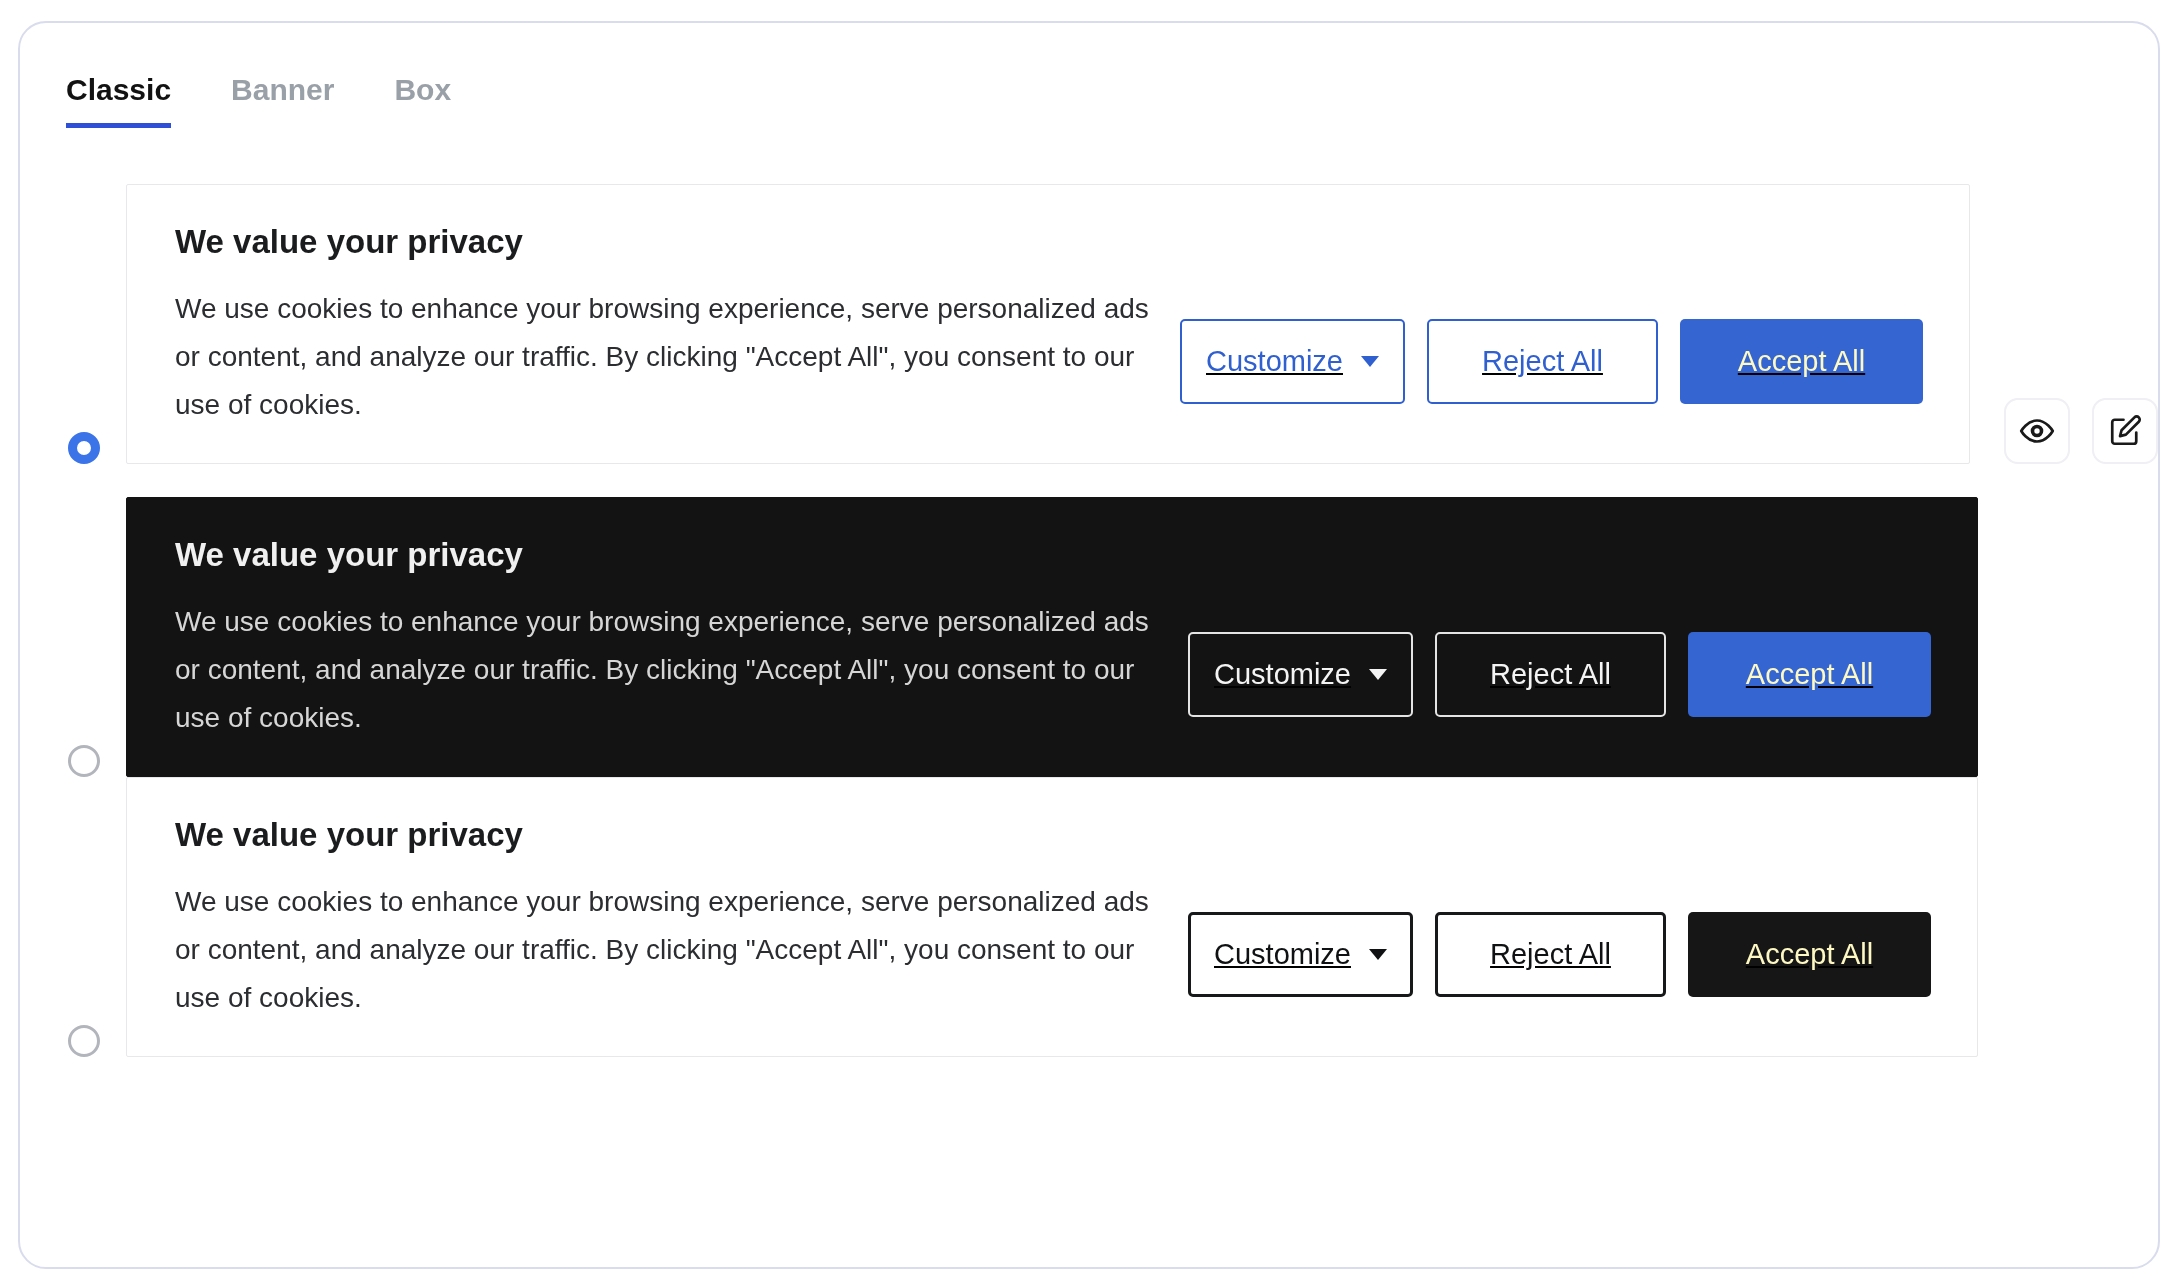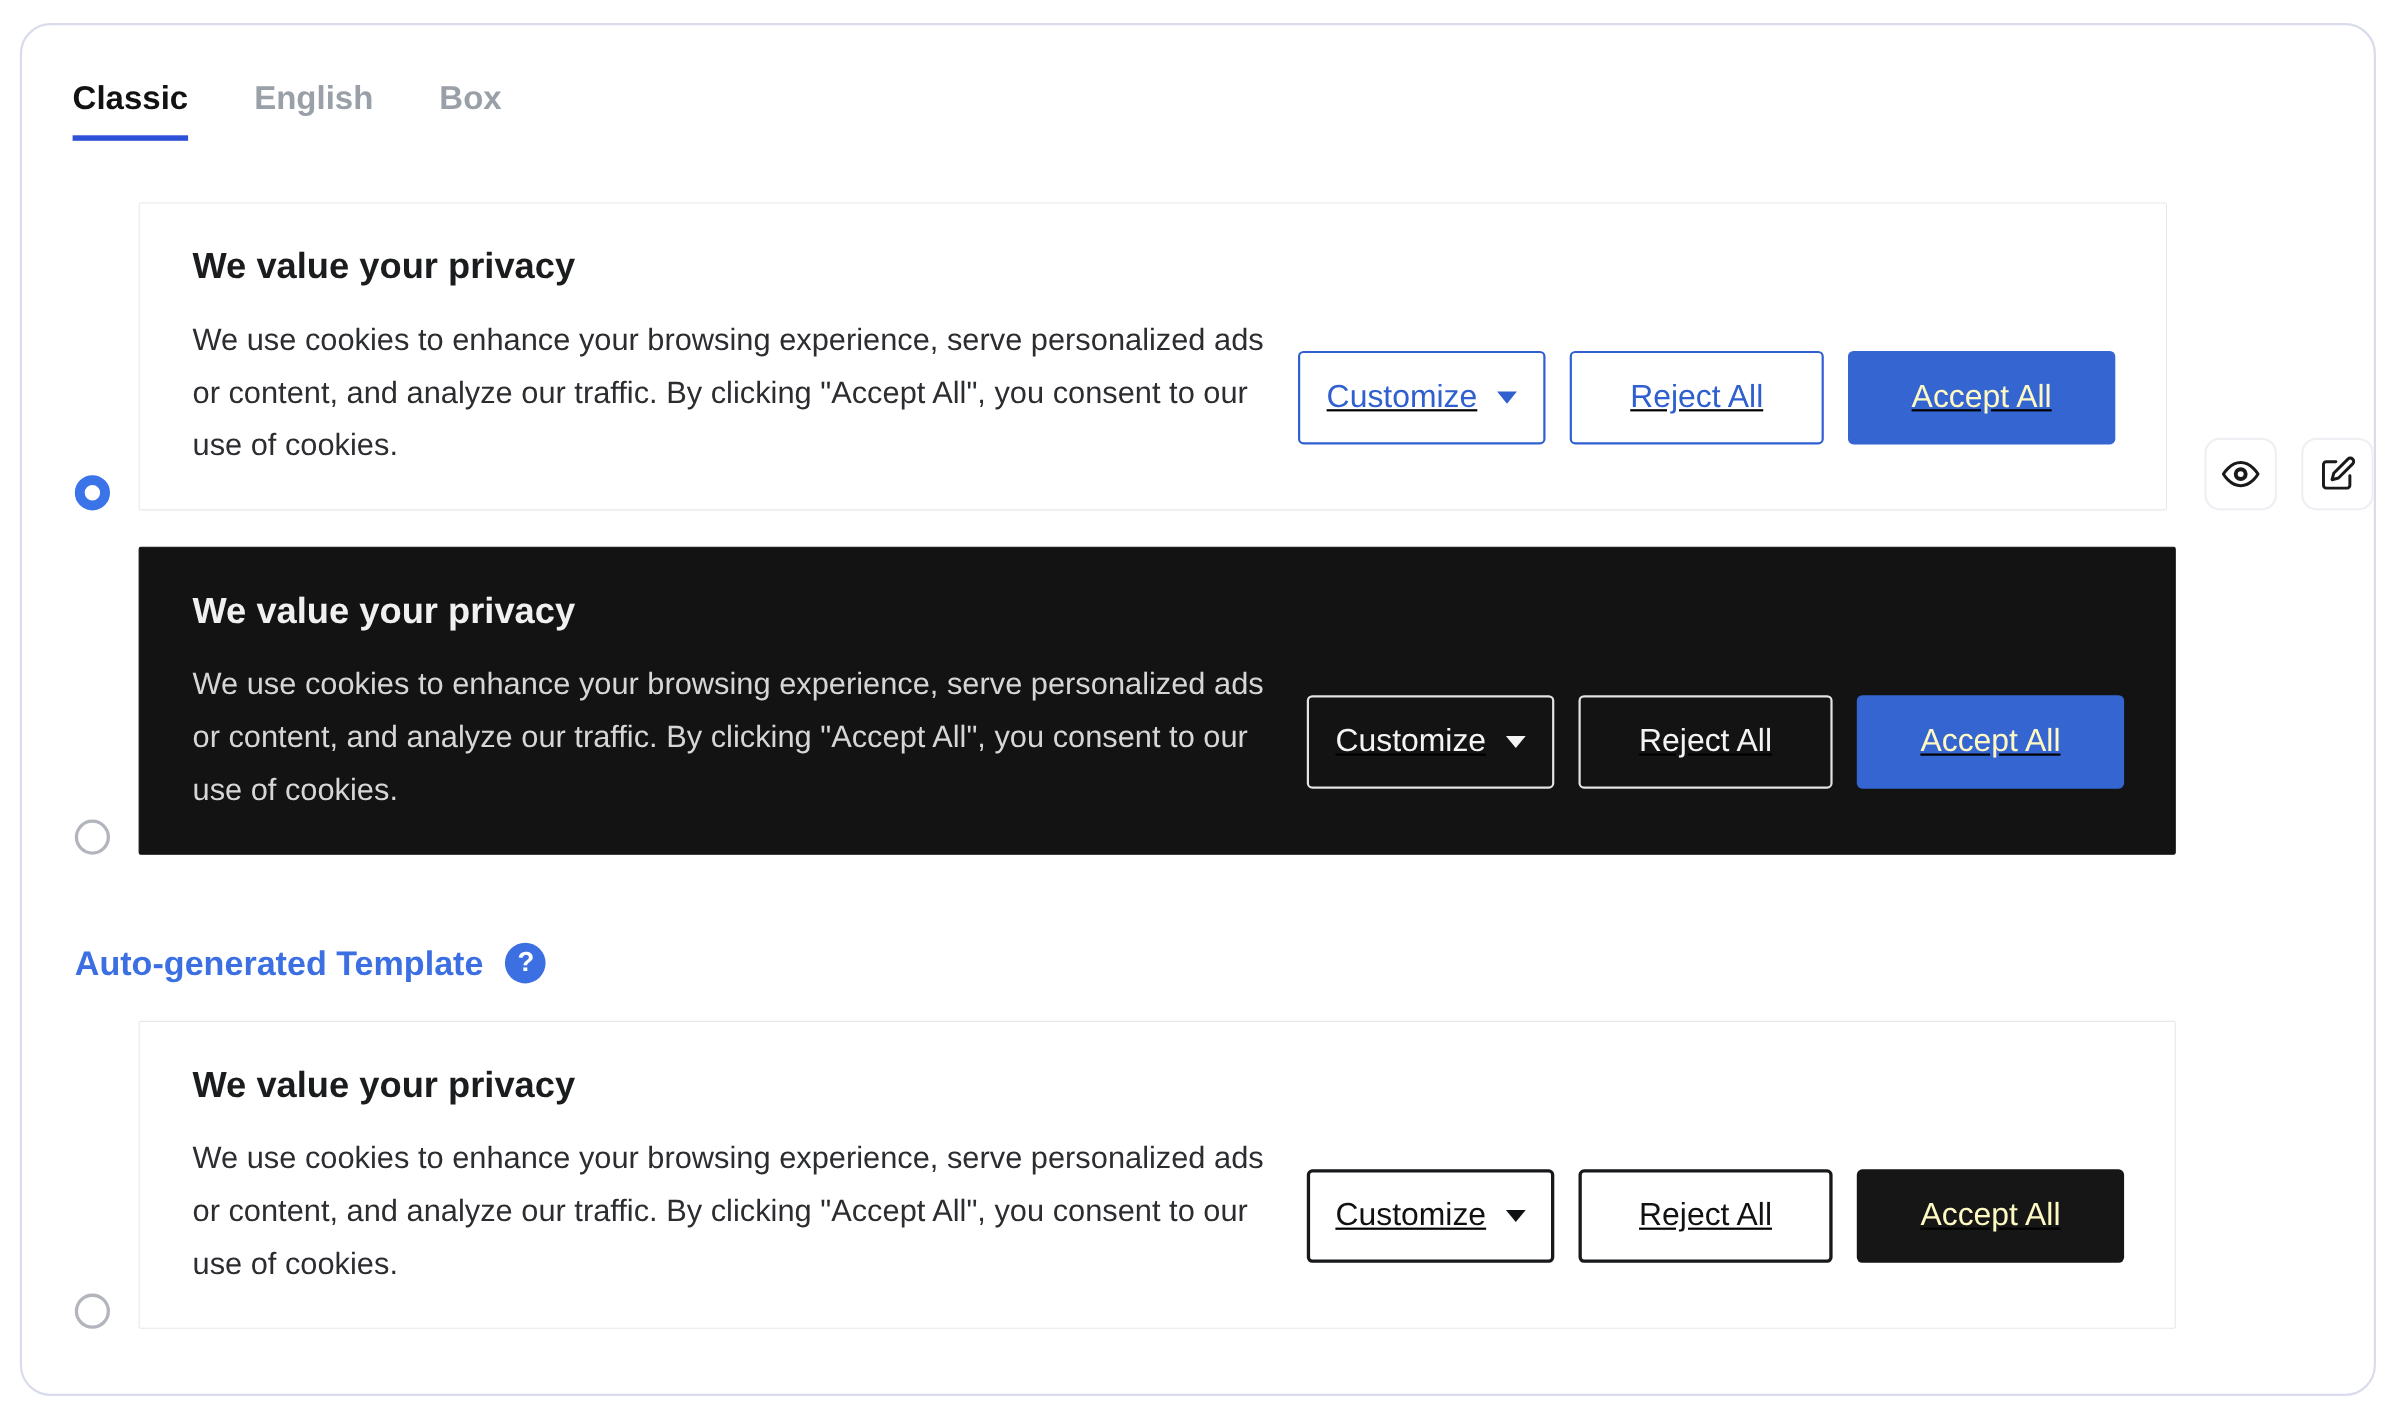--- a/index.html
+++ b/index.html
@@ -88,21 +88,21 @@
   }
 </style>
 </head>
 <body>
 
 <div class="container">
 
   <div class="header">
     <div class="tabs">
       <div class="tab active">Classic</div>
-      <div class="tab">English</div>
+      <div class="tab">Banner</div>
       <div class="tab">Box</div>
     </div>
   </div>
 
   <div class="template-row row-1">
     <span class="radio selected"></span>
     <div class="card light">
       <div class="banner-text">
         <h3 class="banner-title">We value your privacy</h3>
         <div class="banner-line">We use cookies to enhance your browsing experience, serve personalized ads</div>
@@ -147,24 +147,20 @@
         <button class="btn btn-outline btn-customize">
           <span>Customize</span>
           <span class="caret-down"></span>
         </button>
         <button class="btn btn-outline btn-reject">Reject All</button>
         <button class="btn btn-accept">Accept All</button>
       </div>
     </div>
   </div>
 
-  <div class="auto-heading">
-    <span class="auto-title">Auto-generated Template</span>
-    <span class="help-badge">?</span>
-  </div>
 
   <div class="template-row row-3">
     <span class="radio unselected"></span>
     <div class="card mono">
       <div class="banner-text">
         <h3 class="banner-title">We value your privacy</h3>
         <div class="banner-line">We use cookies to enhance your browsing experience, serve personalized ads</div>
         <div class="banner-line">or content, and analyze our traffic. By clicking "Accept All", you consent to our</div>
         <div class="banner-line">use of cookies.</div>
       </div>

